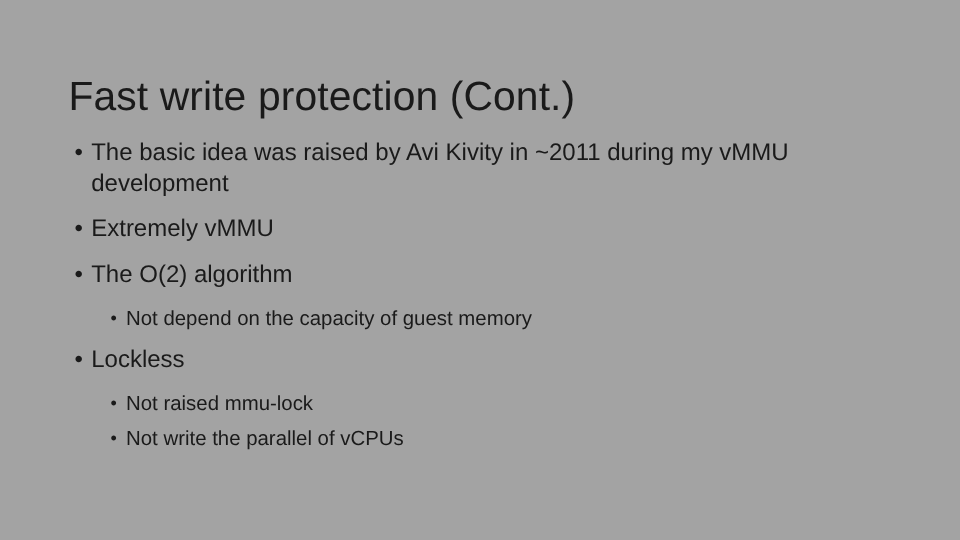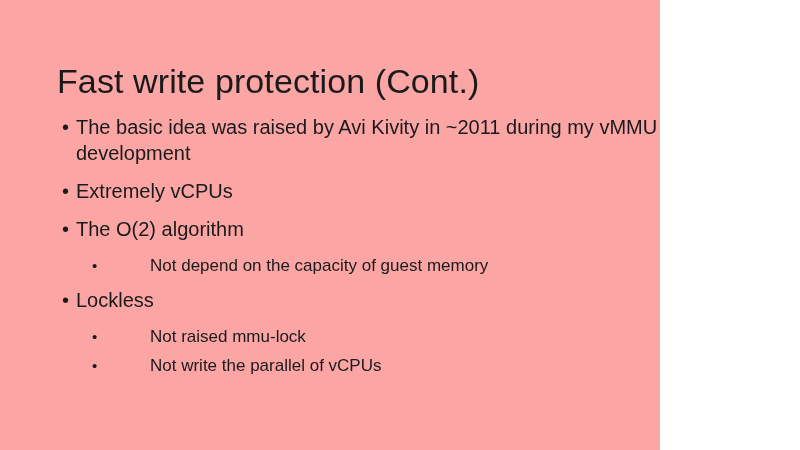--- a/index.html
+++ b/index.html
@@ -9,23 +9,23 @@
     background: #ffffff;
   }
 
   body {
     font-family: "Liberation Sans", "DejaVu Sans", sans-serif;
     -webkit-font-smoothing: antialiased;
   }
 
   .slide {
     position: relative;
-    width: 660px;
+    width: 800px;
     height: 450px;
-    background: #fca5a5;
+    background: #a3a3a3;
     overflow: hidden;
     box-sizing: border-box;
   }
 
   
   .slide-title {
     position: absolute;
     left: 57px;
     top: 38px;
     width: 700px;
@@ -83,21 +83,20 @@
   .bullet.level-2 > .marker {
     flex: 0 0 auto;
     width: 13px;
     font-size: 15px;
     line-height: 23px;
     text-align: left;
   }
 
   .bullet.level-2 > .bullet-text {
     flex: 1 1 auto;
-    margin-left: 45px;
   }
 
   
   .group-spacer-top {
     margin-top: 2px;
   }
 
   .sub-group {
     margin-top: 2px;
     margin-bottom: 10px;
@@ -116,21 +115,21 @@
 
   <div class="body-block">
 
     <div class="bullet level-1">
       <span class="marker">•</span>
       <span class="bullet-text">The basic idea was raised by Avi Kivity in ~2011 during my vMMU development</span>
     </div>
 
     <div class="bullet level-1 group-spacer-top">
       <span class="marker">•</span>
-      <span class="bullet-text">Extremely vCPUs</span>
+      <span class="bullet-text">Extremely vMMU</span>
     </div>
 
     <div class="bullet level-1 group-spacer-top">
       <span class="marker">•</span>
       <span class="bullet-text">The O(2) algorithm</span>
     </div>
 
     <div class="sub-group">
       <div class="bullet level-2">
         <span class="marker">•</span>

